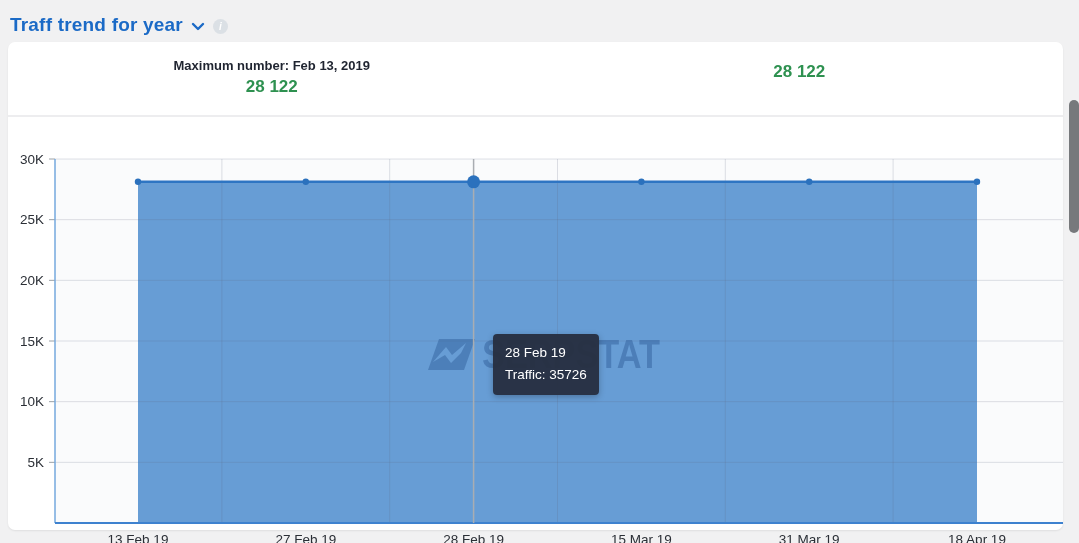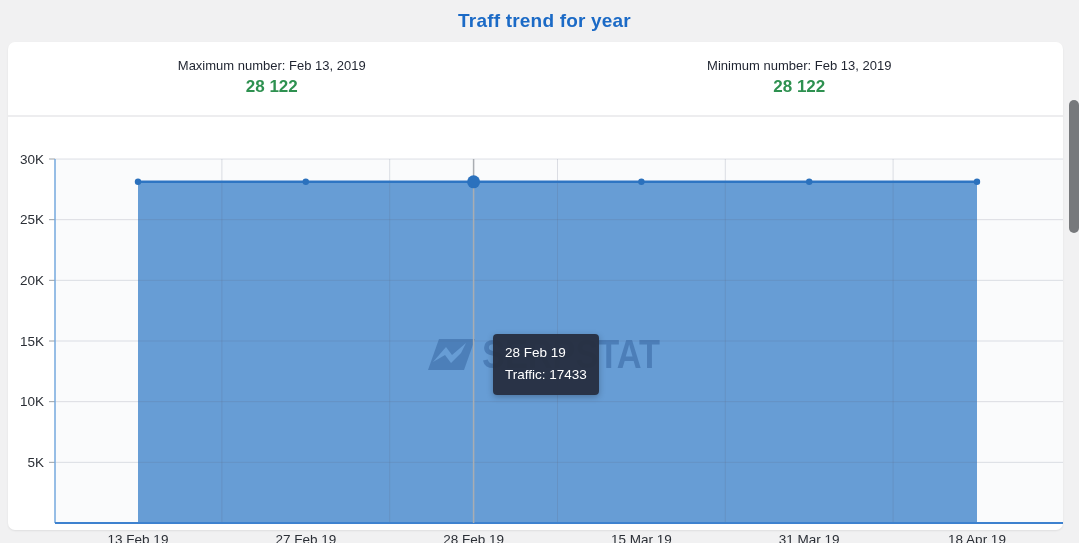--- a/index.html
+++ b/index.html
@@ -4,21 +4,21 @@
 <style>
   * { margin:0; padding:0; box-sizing:border-box; }
   html,body { width:1079px; height:543px; overflow:hidden; }
   body {
     background:#f1f1f2;
     font-family:"Liberation Sans", sans-serif;
     position:relative;
   }
   .page-header {
     display:flex; align-items:center; gap:8px;
-    padding:10px 0 0 10px; height:40px;flex-direction:column;
+    padding:10px 0 0 10px; height:40px;
   }
   .page-title {
     color:#1b6ac6; font-size:19px; font-weight:bold; letter-spacing:.2px;
   }
   .chevron { margin-top:3px; cursor:pointer; }
   .info-icon {
     width:15px; height:15px; border-radius:50%;
     background:#dbe0e5; color:#ffffff; font-size:10px; font-weight:bold;
     display:flex; align-items:center; justify-content:center;
     margin-top:3px; cursor:pointer; font-style:italic;
@@ -26,21 +26,21 @@
   .card {
     position:absolute; left:8px; top:42px; width:1055px; height:488px;
     background:#ffffff; border-radius:7px;
     box-shadow:0 1px 2px rgba(0,0,0,0.08);
   }
   .stats-row {
     height:75px; display:flex;
     border-bottom:2px solid #ededef;
   }
   .stat { width:50%; text-align:center; padding-top:16px; }
-  .stat-label { font-size:13px; font-weight:normal; color:#1f2430; }
+  .stat-label { font-size:13px; font-weight:bold; color:#1f2430; }
   .stat-value { font-size:17px; font-weight:bold; color:#2e9150; margin-top:4px; }
   .chart-wrap { position:relative; width:1055px; height:411px;margin-top:28px; }
   .chart-svg { display:block; }
   .tooltip {
     position:absolute; left:485px; top:189px;
     background:rgba(38,47,65,0.96); color:#ffffff;
     border-radius:4px; padding:8px 12px;
     font-size:13.5px; line-height:1.65; white-space:nowrap;
     box-shadow:0 2px 6px rgba(0,0,0,0.25);
     pointer-events:none;
@@ -63,21 +63,20 @@
   <span class="info-icon">i</span>
 </div>
 
 <div class="card">
   <div class="stats-row">
     <div class="stat">
       <div class="stat-label">Maximum number: Feb 13, 2019</div>
       <div class="stat-value">28 122</div>
     </div>
     <div class="stat">
-      <div class="stat-label">Minimum number: Feb 13, 2019</div>
       <div class="stat-value">28 122</div>
     </div>
   </div>
   <div class="chart-wrap">
     <svg id="chart" class="chart-svg" width="1055" height="411" viewBox="0 0 1055 411">
         <rect x="47" y="14" width="1008" height="364" fill="#fafbfc"></rect>
         <polygon points="130,36.7864 297.8,36.7864 465.6,36.7864 633.4,36.7864 801.2,36.7864 969,36.7864 969,378 130,378" fill="#5f98d3" opacity="0.95"></polygon>
         <line x1="47" y1="14" x2="1055" y2="14" stroke="rgba(96,107,128,0.20)" stroke-width="1"></line>
         <line x1="41" y1="14" x2="47" y2="14" stroke="#9aa0a6" stroke-width="1"></line>
         <text x="36" y="18.5" text-anchor="end" font-size="13.5" fill="#2b2f36">30K</text>
@@ -115,18 +114,18 @@
         <circle cx="969" cy="36.7864" r="3.2" fill="#2b71bd"></circle>
         <text x="130" y="399" text-anchor="middle" font-size="13.5" fill="#2b2f36">13 Feb 19</text>
         <text x="297.8" y="399" text-anchor="middle" font-size="13.5" fill="#2b2f36">27 Feb 19</text>
         <text x="465.6" y="399" text-anchor="middle" font-size="13.5" fill="#2b2f36">28 Feb 19</text>
         <text x="633.4" y="399" text-anchor="middle" font-size="13.5" fill="#2b2f36">15 Mar 19</text>
         <text x="801.2" y="399" text-anchor="middle" font-size="13.5" fill="#2b2f36">31 Mar 19</text>
         <text x="969" y="399" text-anchor="middle" font-size="13.5" fill="#2b2f36">18 Apr 19</text>
       </svg>
     <div class="tooltip">
       <div>28 Feb 19</div>
-      <div>Traffic: 17433</div>
+      <div>Traffic: 35726</div>
     </div>
   </div>
 </div>
 
 <div class="scrollbar-thumb"></div>
 
 </body></html>

